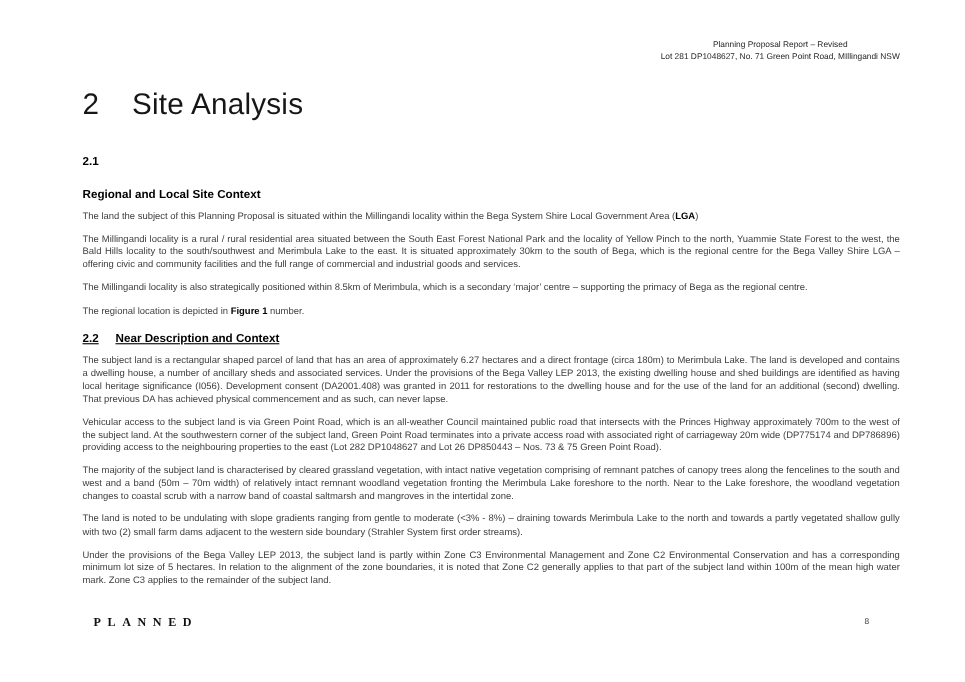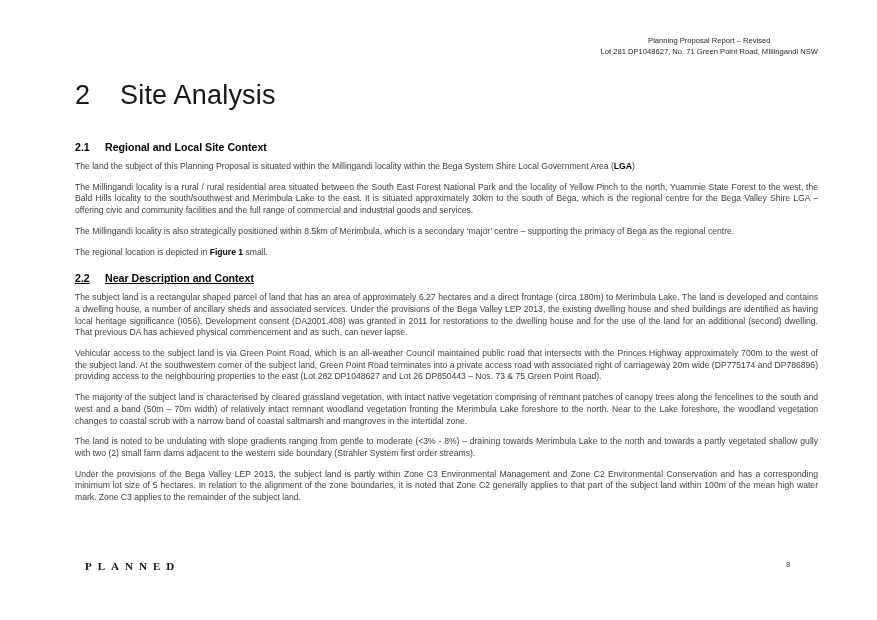--- a/index.html
+++ b/index.html
@@ -40,21 +40,21 @@
   .doc-title .title-num { width: 45px; flex: 0 0 45px; }
   .sec-heading {
     display: flex;
     margin: 0;
     font-size: 10.6px;
     font-weight: 700;
     color: #000000;
     line-height: 13px;
   }
   .sec-heading .sec-num { width: 30px; flex: 0 0 30px; }
-  .sec-heading.first { margin-top: 29px; }
+  .sec-heading.first { margin-top: 29px; flex-direction: column; }
   .sec-heading.later { margin-top: 14px; text-decoration: underline; }
   .para {
     margin: 7px 0 9px 0;
     font-size: 8.6px;
     line-height: 11.7px;
     text-align: justify;
     color: #3d3d3d;
   }
   .para b { color: #000; }
   .footer-logo {
@@ -95,21 +95,21 @@
       <span class="sec-num">2.1</span>
       <span>Regional and Local Site Context</span>
     </h2>
 
     <p class="para"><span>The land the subject of this Planning Proposal is situated within the Millingandi locality within the Bega System Shire Local Government Area (</span><b>LGA</b><span>)</span></p>
 
     <p class="para">The Millingandi locality is a rural / rural residential area situated between the South East Forest National Park and the locality of Yellow Pinch to the north, Yuammie State Forest to the west, the Bald Hills locality to the south/southwest and Merimbula Lake to the east. It is situated approximately 30km to the south of Bega, which is the regional centre for the Bega Valley Shire LGA – offering civic and community facilities and the full range of commercial and industrial goods and services.</p>
 
     <p class="para">The Millingandi locality is also strategically positioned within 8.5km of Merimbula, which is a secondary ‘major’ centre – supporting the primacy of Bega as the regional centre.</p>
 
-    <p class="para"><span>The regional location is depicted in </span><b>Figure 1</b><span> small.</span></p>
+    <p class="para"><span>The regional location is depicted in </span><b>Figure 1</b><span> number.</span></p>
 
     <h2 class="sec-heading later">
       <span class="sec-num">2.2</span>
       <span>Near Description and Context</span>
     </h2>
 
     <p class="para">The subject land is a rectangular shaped parcel of land that has an area of approximately 6.27 hectares and a direct frontage (circa 180m) to Merimbula Lake. The land is developed and contains a dwelling house, a number of ancillary sheds and associated services. Under the provisions of the Bega Valley LEP 2013, the existing dwelling house and shed buildings are identified as having local heritage significance (I056). Development consent (DA2001.408) was granted in 2011 for restorations to the dwelling house and for the use of the land for an additional (second) dwelling. That previous DA has achieved physical commencement and as such, can never lapse.</p>
     <p class="para">Vehicular access to the subject land is via Green Point Road, which is an all-weather Council maintained public road that intersects with the Princes Highway approximately 700m to the west of the subject land. At the southwestern corner of the subject land, Green Point Road terminates into a private access road with associated right of carriageway 20m wide (DP775174 and DP786896) providing access to the neighbouring properties to the east (Lot 282 DP1048627 and Lot 26 DP850443 – Nos. 73 &amp; 75 Green Point Road).</p>
     <p class="para">The majority of the subject land is characterised by cleared grassland vegetation, with intact native vegetation comprising of remnant patches of canopy trees along the fencelines to the south and west and a band (50m – 70m width) of relatively intact remnant woodland vegetation fronting the Merimbula Lake foreshore to the north. Near to the Lake foreshore, the woodland vegetation changes to coastal scrub with a narrow band of coastal saltmarsh and mangroves in the intertidal zone.</p>
     <p class="para">The land is noted to be undulating with slope gradients ranging from gentle to moderate (&lt;3% - 8%) – draining towards Merimbula Lake to the north and towards a partly vegetated shallow gully with two (2) small farm dams adjacent to the western side boundary (Strahler System first order streams).</p>

